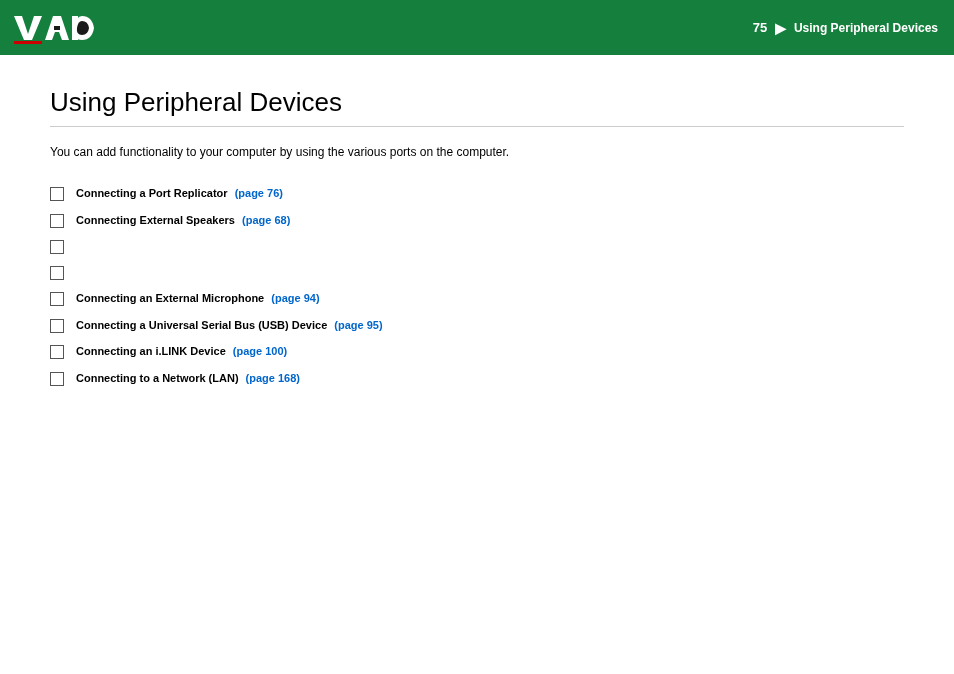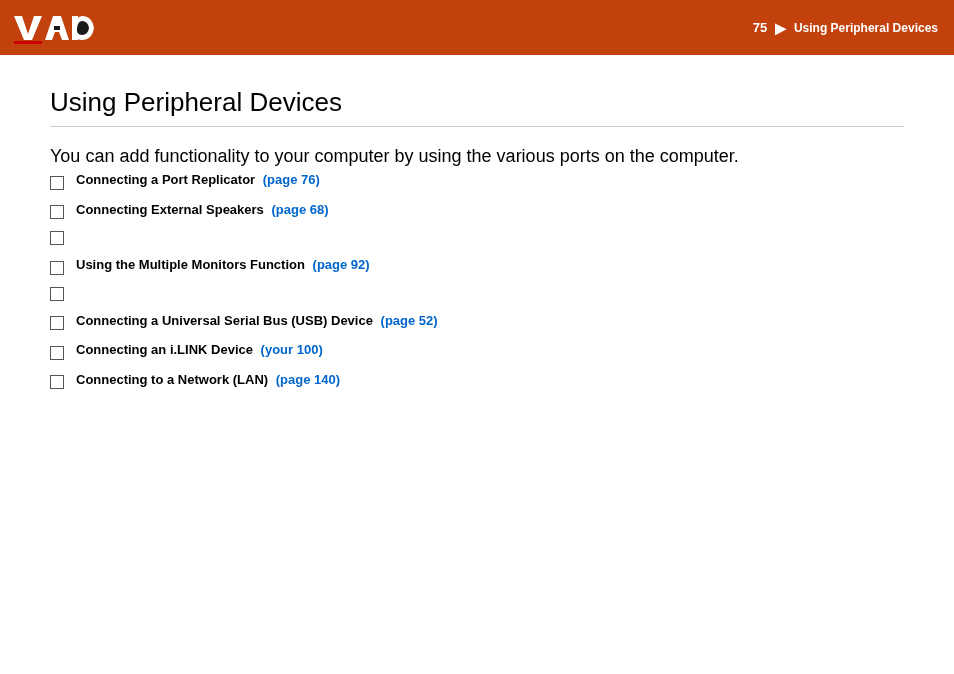--- a/index.html
+++ b/index.html
@@ -8,21 +8,21 @@
       width: 954px;
       height: 674px;
       font-family: Arial, Helvetica, sans-serif;
       background: #ffffff;
       color: #000000;
       overflow: hidden;
     }
 
     
     #header {
-      background: #c2410c;
+      background: #15803d;
       width: 100%;
       height: 55px;
       display: flex;
       align-items: center;
       justify-content: space-between;
       padding: 0 16px 0 12px;
     }
 
     #logo-area {
       display: flex;
@@ -62,36 +62,37 @@
     #page-title {
       font-size: 26px;
       font-weight: normal;
       color: #000000;
       margin-bottom: 16px;
       border-bottom: 1px solid #cccccc;
       padding-bottom: 8px;
     }
 
     #intro-text {
-      font-size: 18px;
+      font-size: 12px;
       color: #000000;
+      margin-bottom: 24px;
       line-height: 1.5;
     }
 
     #toc-list {
       list-style: none;
       padding: 0;
       margin: 0;
     }
 
     #toc-list li {
       display: flex;
-      align-items: flex-end;
+      align-items: center;
       margin-bottom: 10px;
-      font-size: 13px;
+      font-size: 11px;
       line-height: 1.5;
     }
 
     .checkbox-icon {
       width: 14px;
       height: 14px;
       border: 1.5px solid #555555;
       margin-right: 12px;
       margin-top: 2px;
       flex-shrink: 0;
@@ -151,31 +152,31 @@
       </li>
       <li>
         <span class="checkbox-icon"></span>
         <span class="item-text">Connecting External Speakers <a class="item-link" href="#">(page 68)</a></span>
       </li>
       <li>
         <span class="checkbox-icon"></span>
       </li>
       <li>
         <span class="checkbox-icon"></span>
-        <span class="item-text">Using the Multiple Monitors Function <a class="item-link" href="#">(page 92)</a></span>
       </li>
       <li>
         <span class="checkbox-icon"></span>
+        <span class="item-text">Connecting an External Microphone <a class="item-link" href="#">(page 94)</a></span>
       </li>
       <li>
         <span class="checkbox-icon"></span>
-        <span class="item-text">Connecting a Universal Serial Bus (USB) Device <a class="item-link" href="#">(page 52)</a></span>
+        <span class="item-text">Connecting a Universal Serial Bus (USB) Device <a class="item-link" href="#">(page 95)</a></span>
       </li>
       <li>
         <span class="checkbox-icon"></span>
-        <span class="item-text">Connecting an i.LINK Device <a class="item-link" href="#">(your 100)</a></span>
+        <span class="item-text">Connecting an i.LINK Device <a class="item-link" href="#">(page 100)</a></span>
       </li>
       <li>
         <span class="checkbox-icon"></span>
-        <span class="item-text">Connecting to a Network (LAN) <a class="item-link" href="#">(page 140)</a></span>
+        <span class="item-text">Connecting to a Network (LAN) <a class="item-link" href="#">(page 168)</a></span>
       </li>
     </ul>
 </div>
 
 </body></html>

